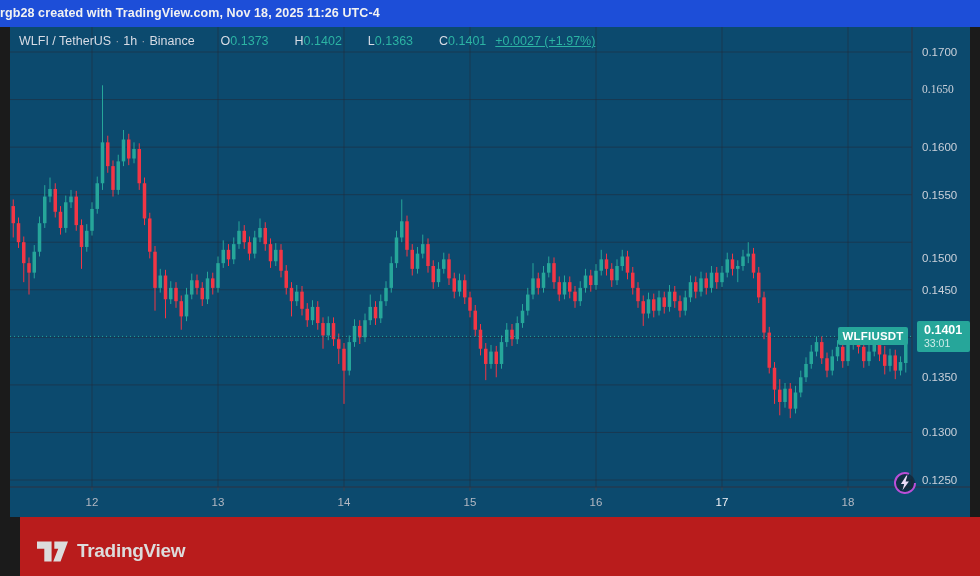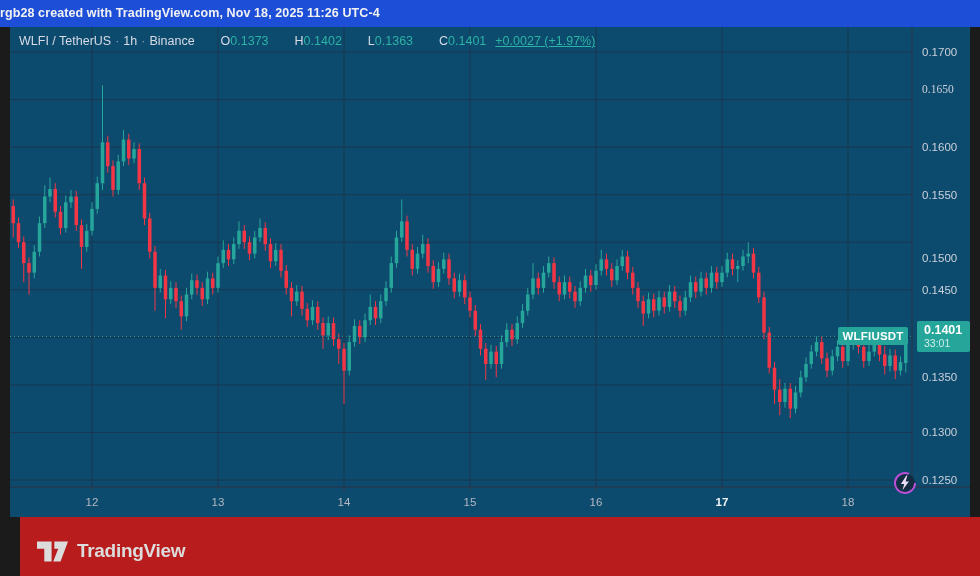--- a/index.html
+++ b/index.html
@@ -32,21 +32,21 @@
   .legend .change{margin-left:9px;color:#2cb3a3;text-decoration:underline;}
   
   .price-label{
     position:absolute;left:912px;width:46px;font-size:11.5px;color:#ccd1da;
     line-height:14px;z-index:3;
   }
   .time-label{
     position:absolute;top:469px;transform:translateX(-50%);
     font-size:11.5px;color:#b4b9c3;z-index:3;
   }
-  .time-label.emph{color:#f3f5f9;font-weight:700;}
+  .time-label.emph{color:#f3f5f9;font-weight:400;}
   
   .sym-badge{
     position:absolute;width:70px;height:18px;line-height:18px;border-radius:2px;
     background:#26a69a;color:#fff;font-size:11.5px;font-weight:700;
     text-align:center;z-index:4;letter-spacing:.2px;
   }
   .price-badge{
     position:absolute;left:907px;width:53px;border-radius:2px;background:#26a69a;
     color:#fff;z-index:4;padding:2px 0 3px 7px;box-sizing:border-box;
   }

